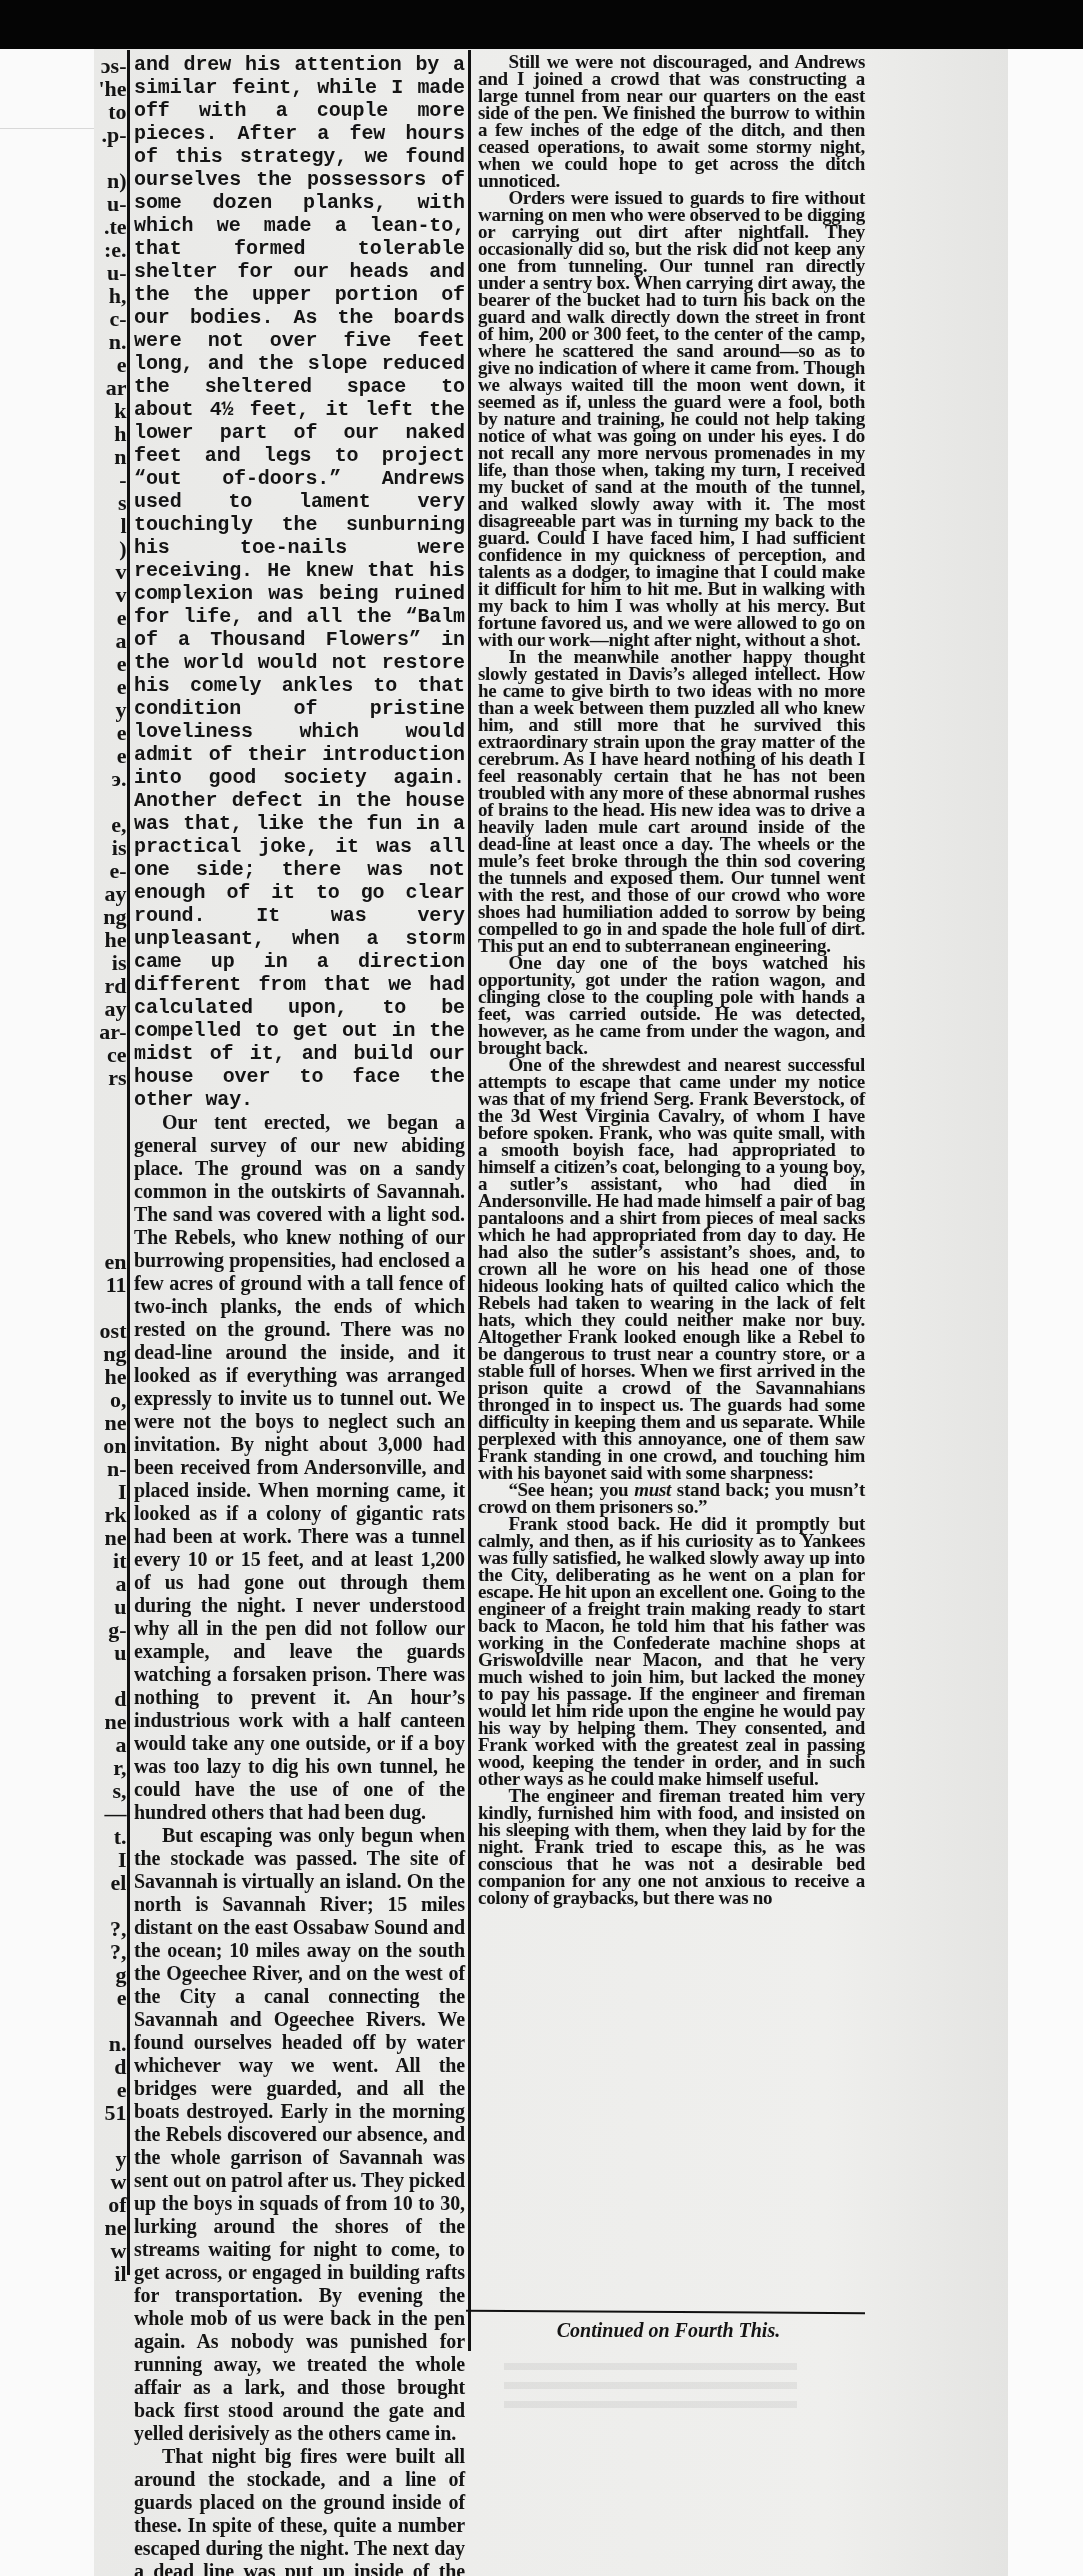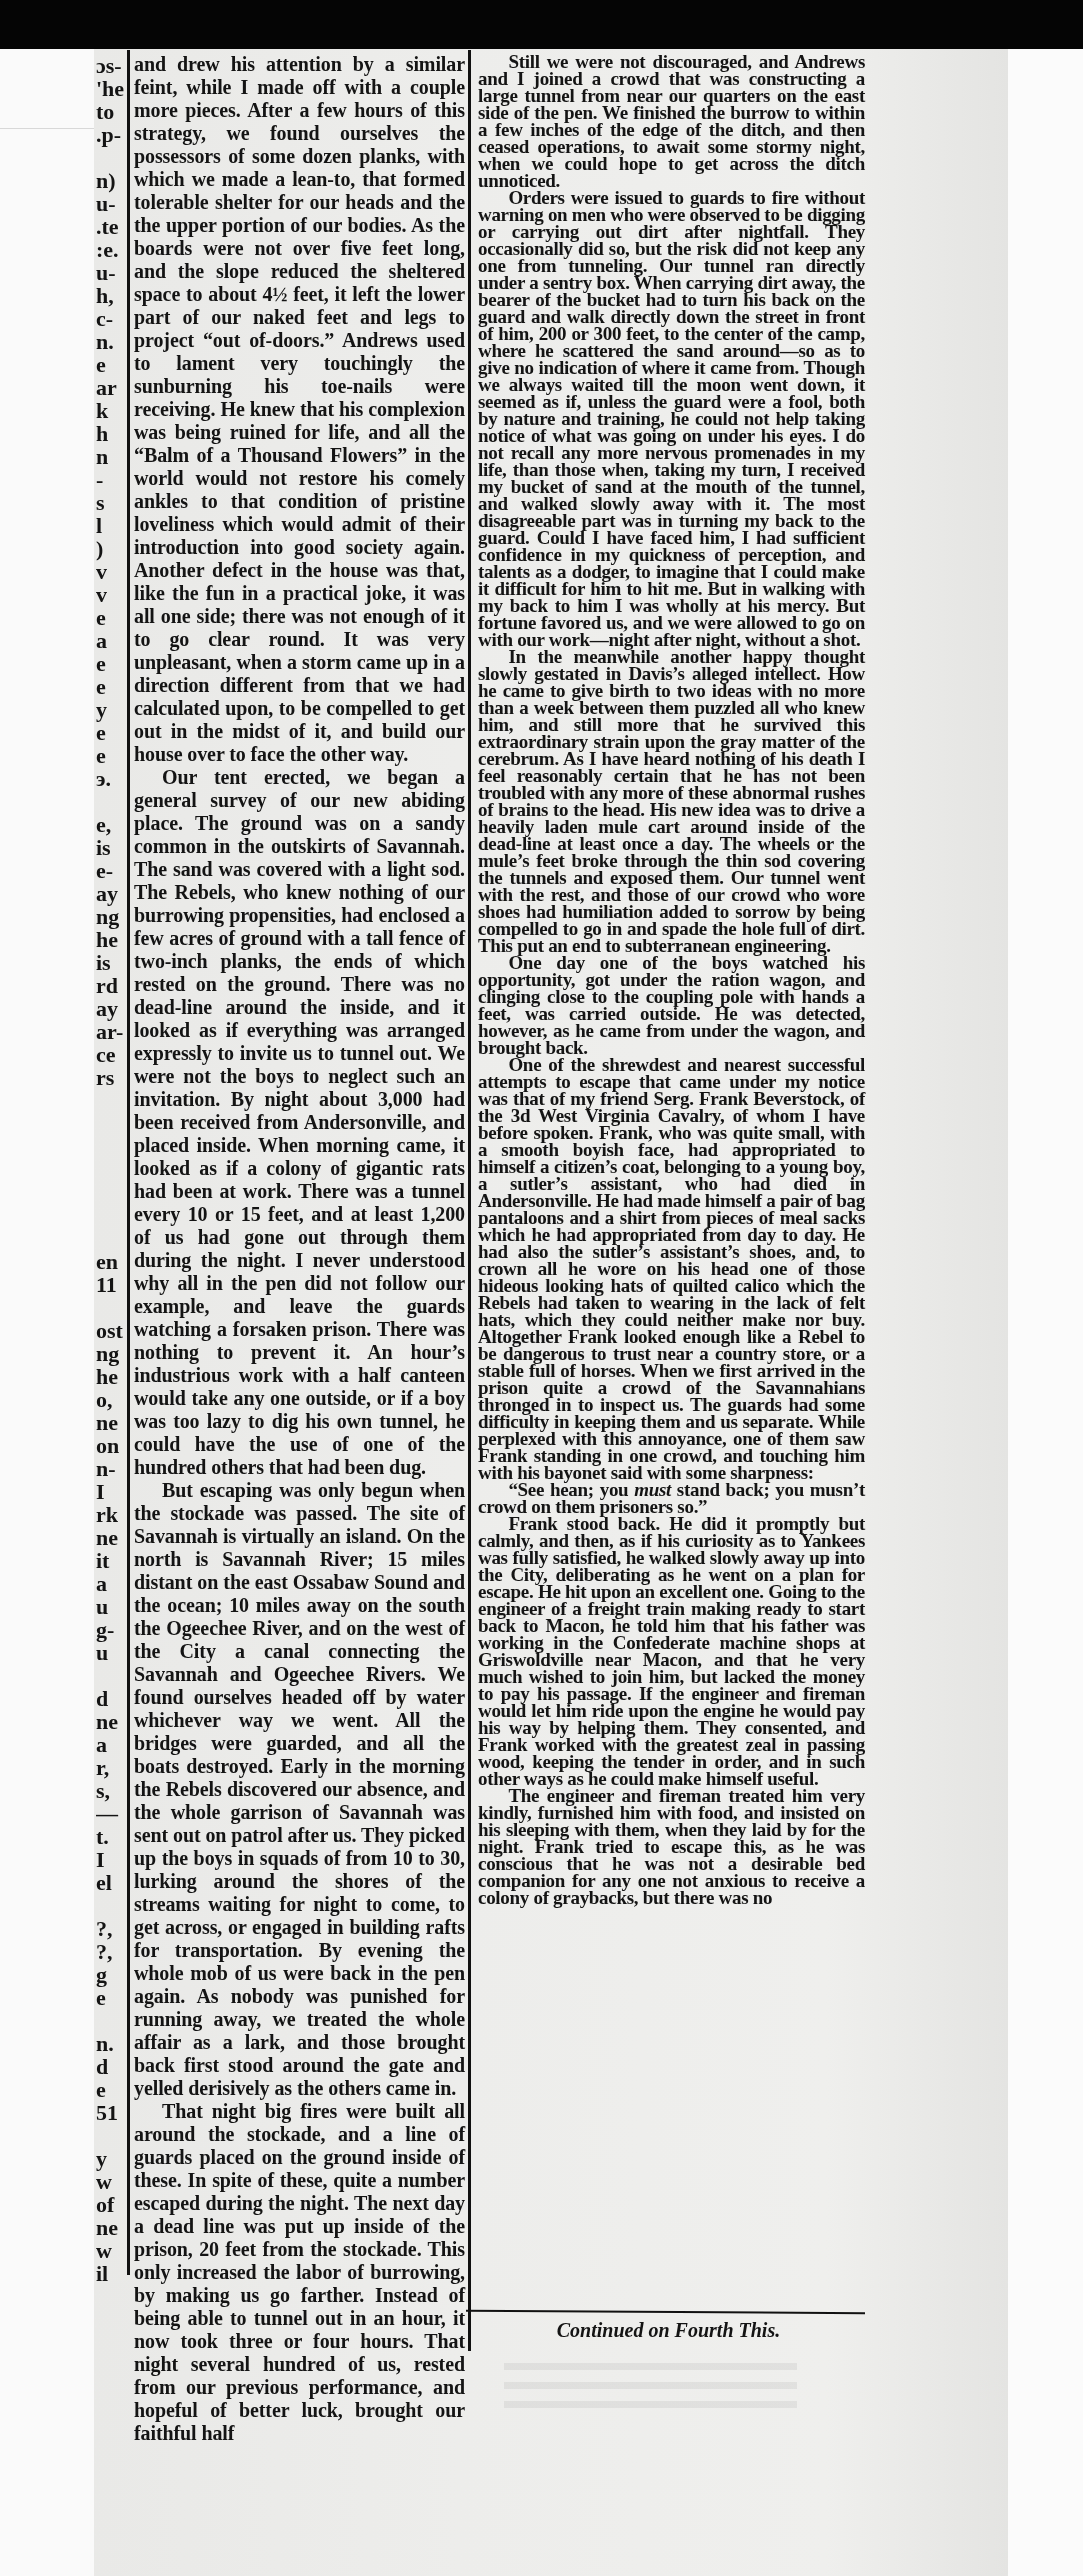--- a/index.html
+++ b/index.html
@@ -12,32 +12,32 @@
   .topbar { position:absolute; left:0; top:0; width:1084px; height:49px; background:#050505; }
   .left-margin { position:absolute; left:0; top:49px; width:94px; height:2527px; background:#fafafa; }
   .left-margin .fold { position:absolute; left:0; top:79px; width:94px; height:0.6px; background:#d8d8d8; }
   .paper {
     position:absolute; left:94px; top:49px; width:915px; height:2527px;
     background:linear-gradient(90deg,#e9e9e7 0%,#ededeb 40%,#efefed 80%,#e4e4e2 100%);
   }
   .right-strip { position:absolute; left:1008px; top:49px; width:76px; height:2527px; background:#fbfbfb; }
   .fragcol {
     position:absolute; left:96px; top:54px; width:30.5px; height:2239px; overflow:hidden;
-    font-weight:bold; font-size:22px; line-height:23px; 
+    font-weight:bold; font-size:22px; line-height:23px; text-align:right;
   }
   .fragcol div { height:23px; white-space:nowrap; }
   .rule { position:absolute; background:#111; width:2.9px; }
   .rule.r1 { left:127px; top:50px; height:2225px; }
   .rule.r2 { left:468px; top:50px; height:2301px; }
   .col {
     position:absolute; top:53px; text-align:justify;
     font-weight:bold; letter-spacing:-0.1px;
   }
   .col p { margin:0; text-indent:1.4em; }
-  .col p.noindent { text-indent:0; }
+  .col p.noindent { text-indent:0;font-family:Liberation Mono, monospace; }
   .col.left { left:134px; width:331px; font-size:20px; line-height:23px; }
   .col.right { left:478px; width:387px; font-size:19px; line-height:17px; letter-spacing:-0.3px; }
   .col.right p { text-indent:1.6em; }
   .endrule { position:absolute; left:466px; top:2311px; width:399px; height:2.3px; background:#111; transform:rotate(0.35deg); }
   .continued {
     position:absolute; left:469px; top:2319px; width:399px; text-align:center;
     font-style:italic; font-weight:bold; font-size:20px;
   }
   .ghost { position:absolute; left:504px; top:2363px; width:293px; height:53px; opacity:0.12;
     background:repeating-linear-gradient(180deg,#777 0 7px,transparent 7px 19px); }

